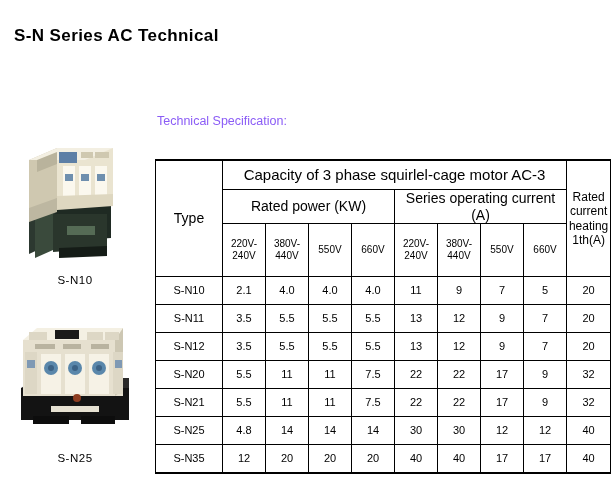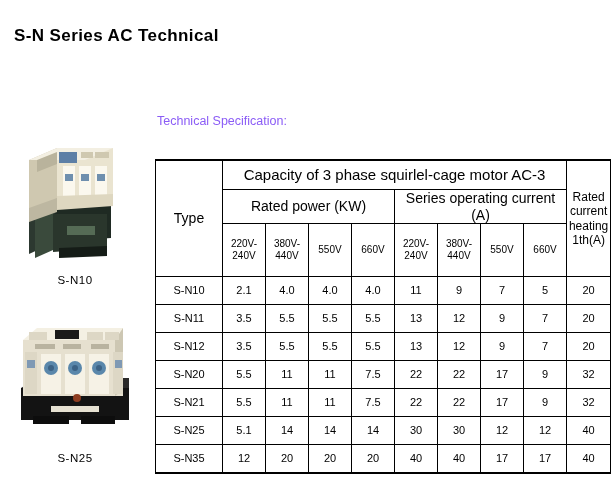--- a/index.html
+++ b/index.html
@@ -301,21 +301,21 @@
           <td class="data-row-cell">11</td>
           <td class="data-row-cell">7.5</td>
           <td class="data-row-cell">22</td>
           <td class="data-row-cell">22</td>
           <td class="data-row-cell">17</td>
           <td class="data-row-cell">9</td>
           <td class="data-row-cell">32</td>
         </tr>
         <tr>
           <td class="data-row-cell type-cell">S-N25</td>
-          <td class="data-row-cell">5.1</td>
+          <td class="data-row-cell">4.8</td>
           <td class="data-row-cell">14</td>
           <td class="data-row-cell">14</td>
           <td class="data-row-cell">14</td>
           <td class="data-row-cell">30</td>
           <td class="data-row-cell">30</td>
           <td class="data-row-cell">12</td>
           <td class="data-row-cell">12</td>
           <td class="data-row-cell">40</td>
         </tr>
         <tr>

